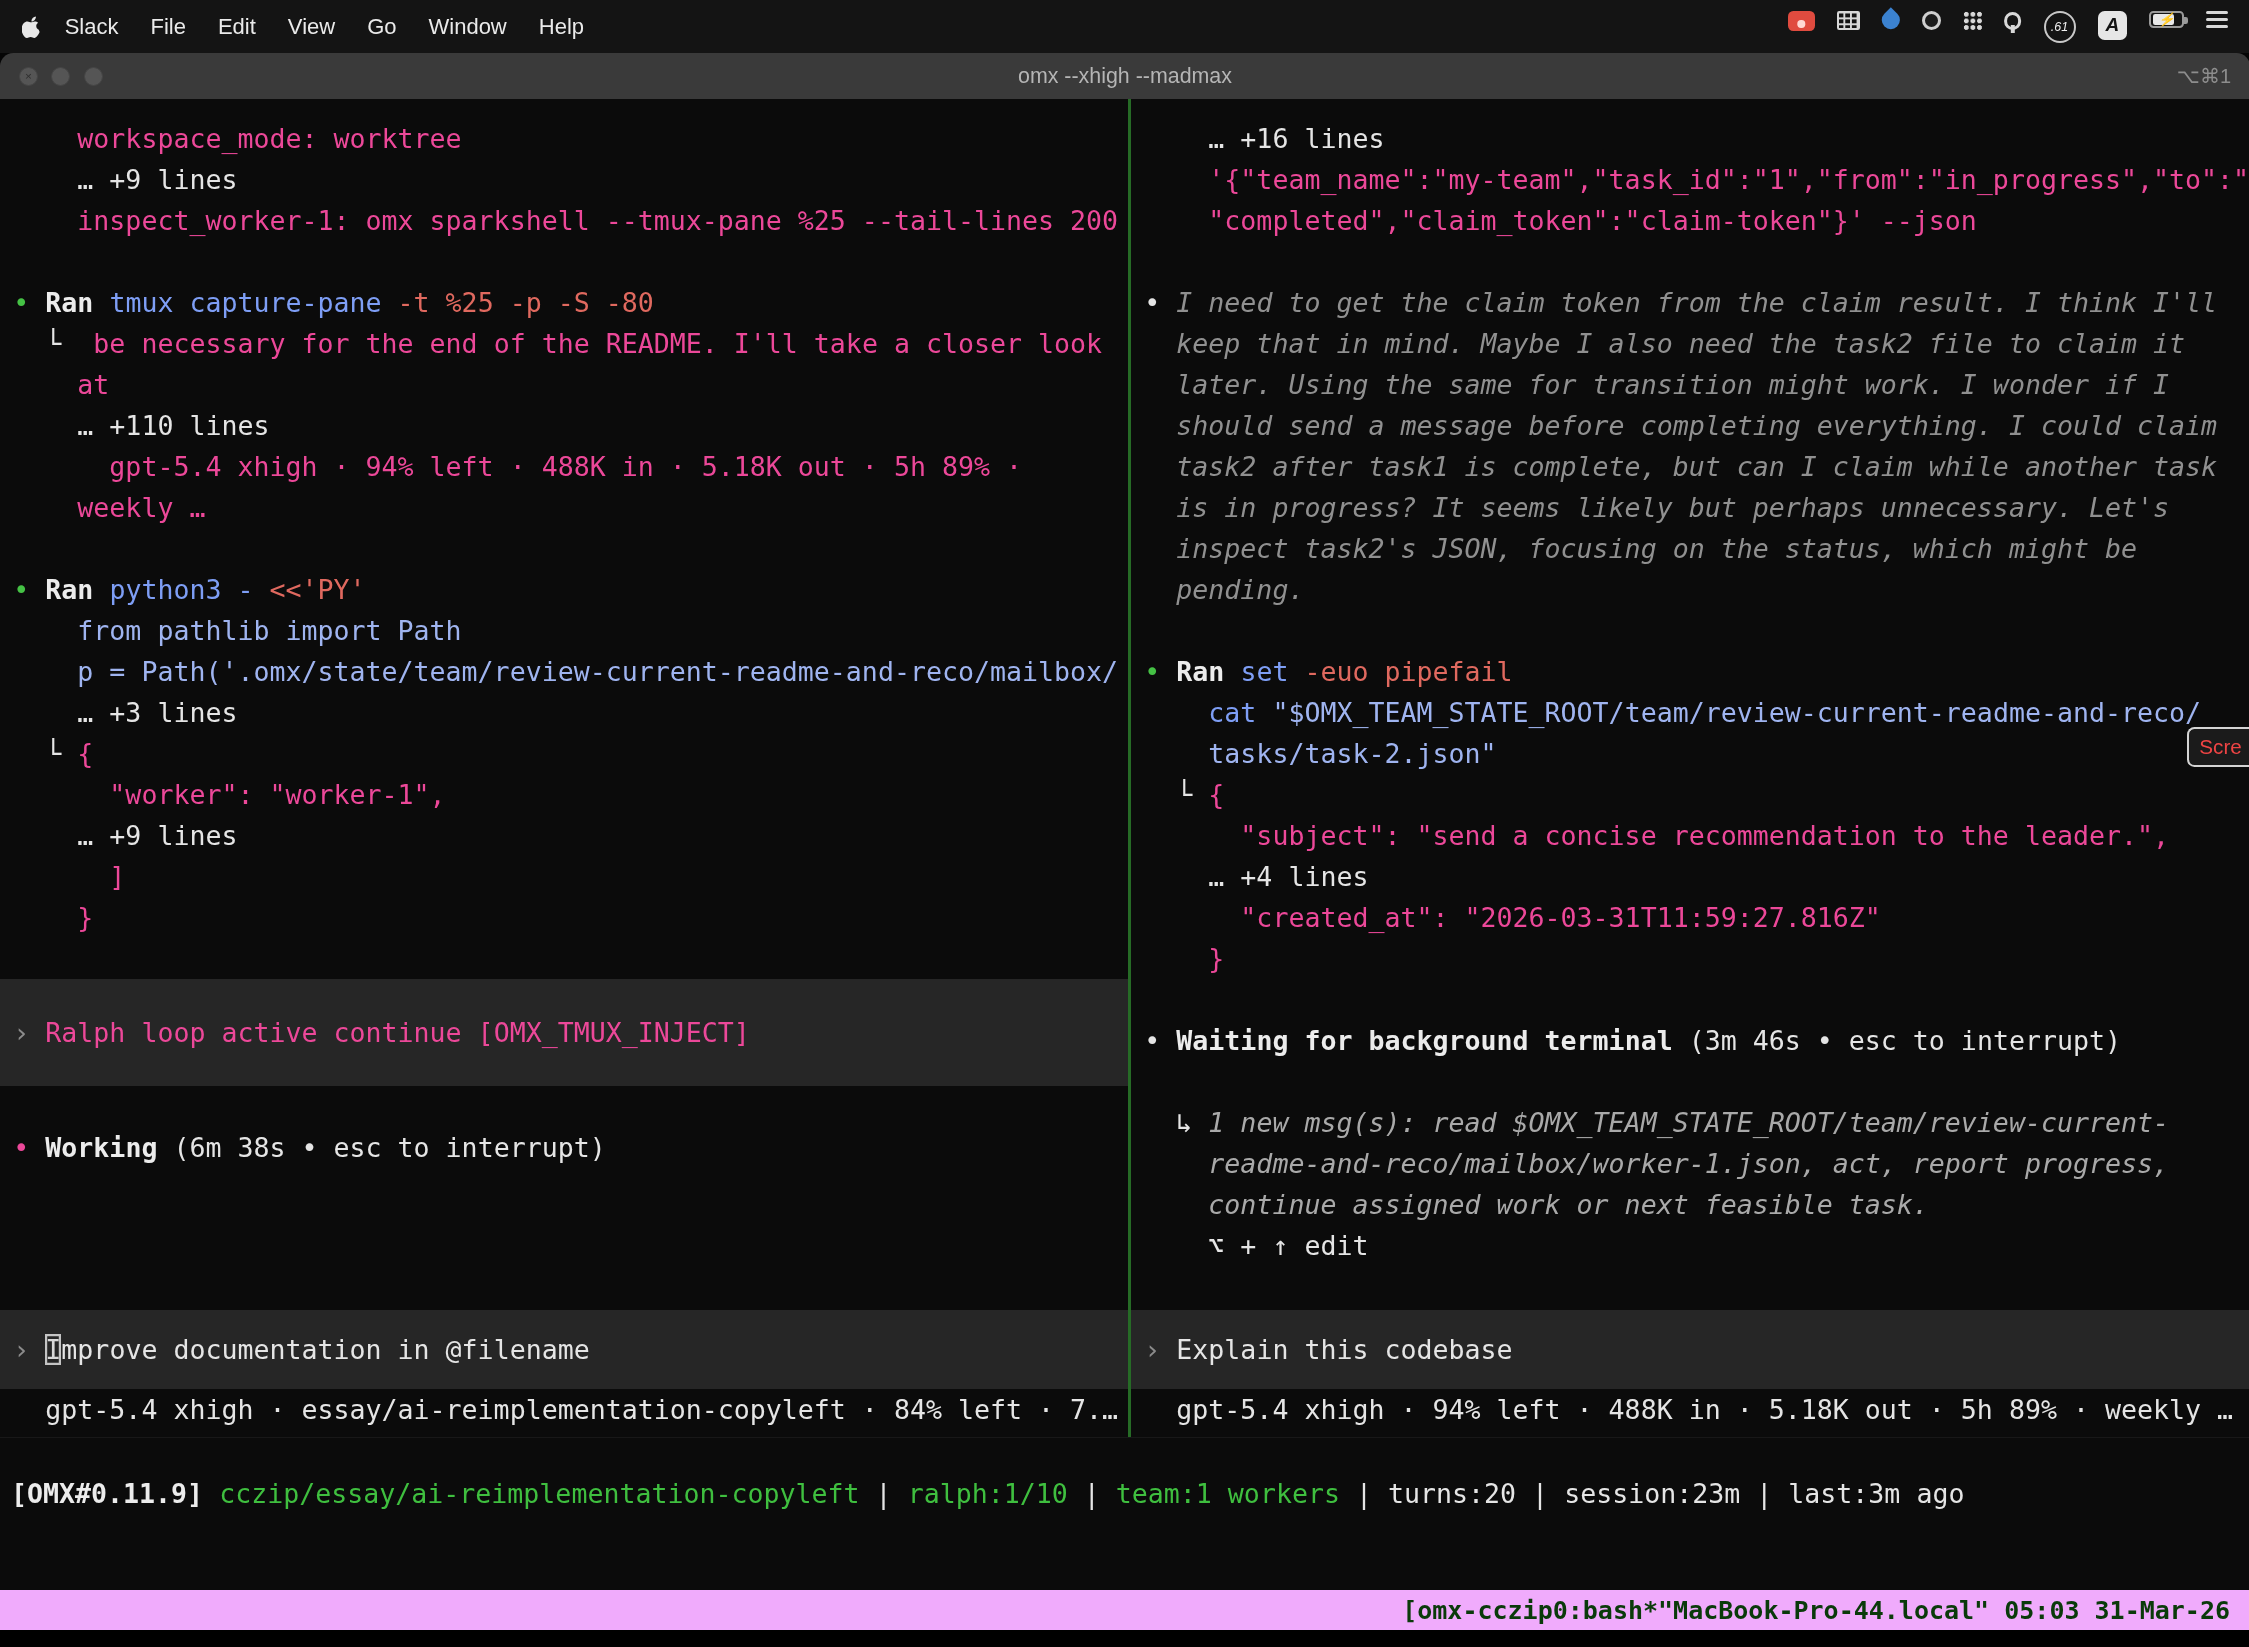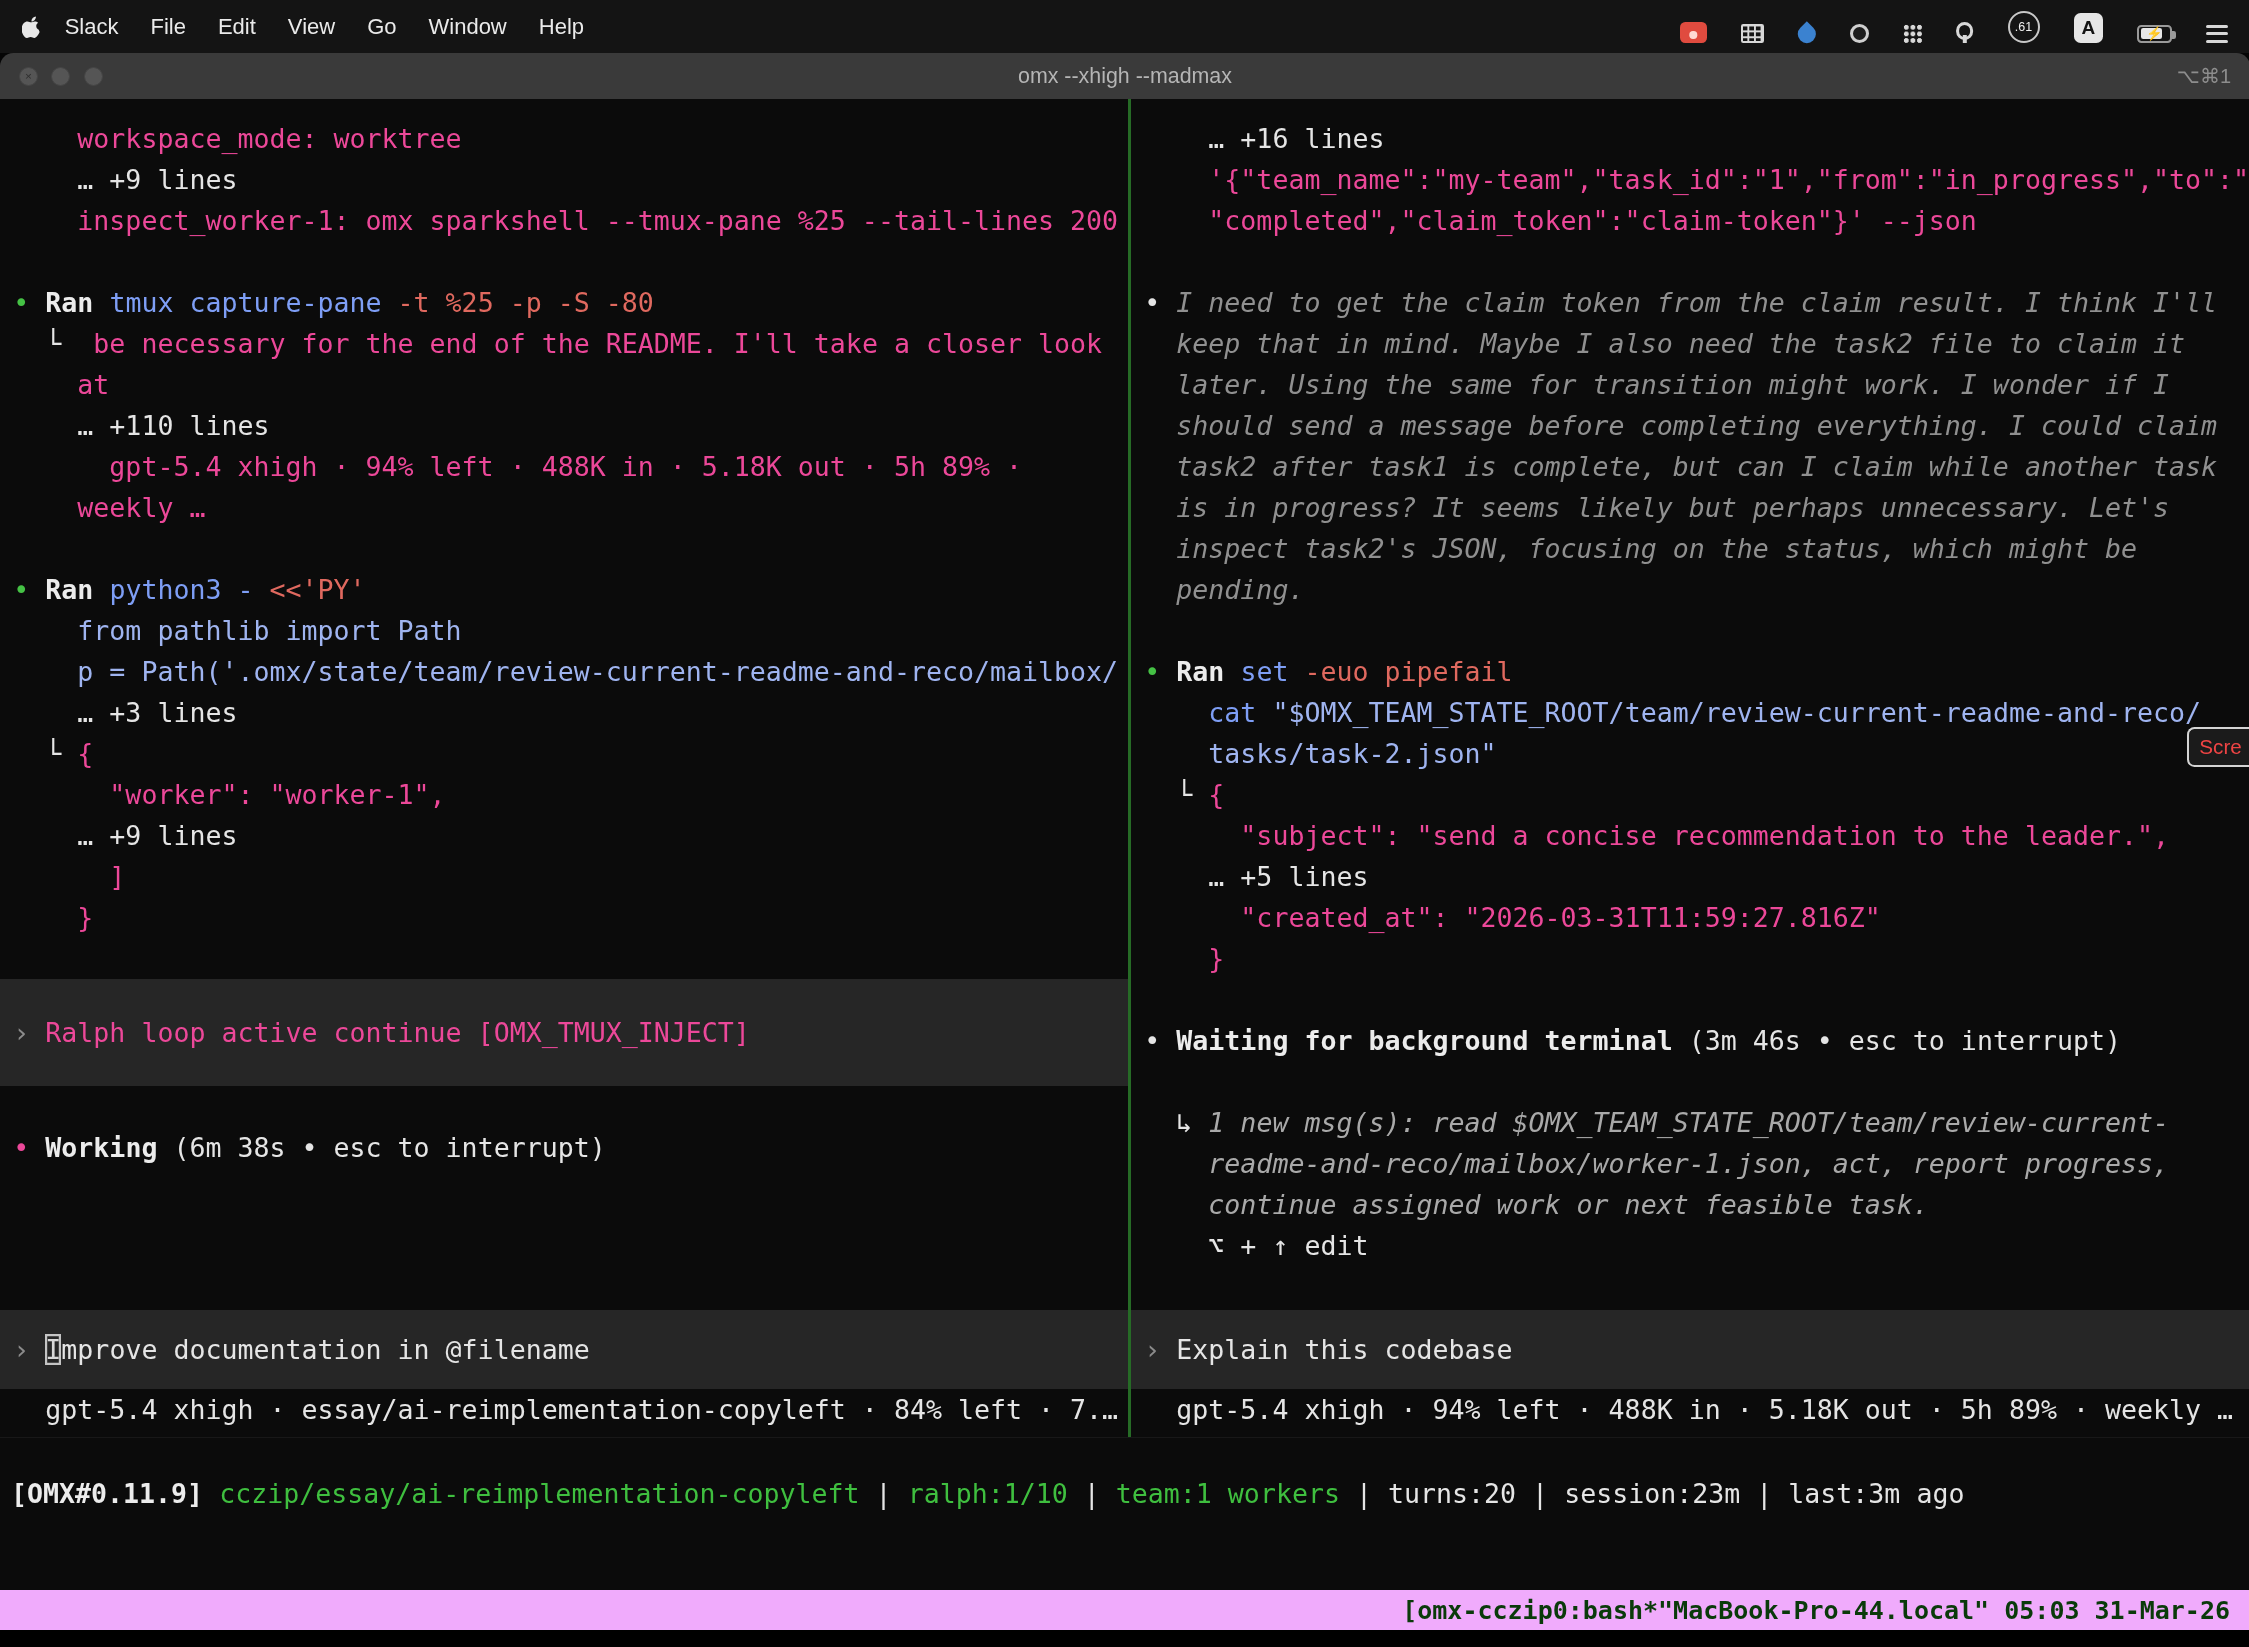--- a/index.html
+++ b/index.html
@@ -5,21 +5,21 @@
   * { margin:0; padding:0; box-sizing:border-box; }
   html,body { width:2250px; height:1648px; background:#050505; overflow:hidden; }
   body { position:relative; font-family:"Liberation Sans", sans-serif; }
 
   
   #menu-bar { height:53px; background:#141414; display:flex; align-items:center;
     padding:0 22px; color:#eaeaea; font-size:22px; }
   .mb-left { display:flex; align-items:center; }
   .mb-app { font-weight:normal; margin:0 16px 0 22px; }
   .mb-item { padding:0 16px;text-align:center; }
-  .mb-right { margin-left:auto; display:flex; align-items:flex-end; gap:34px; }
+  .mb-right { margin-left:auto; display:flex; align-items:flex-start; gap:22px;font-style:italic; }
   .mb-icon { display:flex; align-items:center; justify-content:center; }
 
   .icon-record { width:26.6px; height:20.7px; background:#e04b3f; border-radius:5.2px; position:relative; }
   .icon-record::after { content:""; position:absolute; left:50%; bottom:3.7px; transform:translateX(-50%);
     width:7.4px; height:7.4px; background:#ffd9d4; border-radius:50%; }
   .icon-grid { width:23.6px; height:19px; border:2.2px solid #d8d8d8; border-radius:2.2px;
     background:
       linear-gradient(to right,#d8d8d8 2.2px,transparent 2.2px) 4.4px 0/6.6px 100%,
       linear-gradient(to bottom,#d8d8d8 2.2px,transparent 2.2px) 0 4.4px/100% 5.9px; }
   .icon-drop { width:17.7px; height:17.7px; background:#3b82d0; border-radius:0 50% 50% 50%; transform:rotate(45deg); }
@@ -214,21 +214,21 @@
           <div class="line"><span class="c-think">  task2 after task1 is complete, but can I claim while another task</span></div>
           <div class="line"><span class="c-think">  is in progress? It seems likely but perhaps unnecessary. Let's</span></div>
           <div class="line"><span class="c-think">  inspect task2's JSON, focusing on the status, which might be</span></div>
           <div class="line"><span class="c-think">  pending.</span></div>
           <div class="line blank"></div>
           <div class="line"><span class="c-green">• </span><span class="c-bold">Ran </span><span class="c-blue">set </span><span class="c-red">-euo pipefail</span></div>
           <div class="line"><span class="c-code">    </span><span class="c-blue">cat </span><span class="c-code">"$OMX_TEAM_STATE_ROOT/team/review-current-readme-and-reco/</span></div>
           <div class="line"><span class="c-code">    tasks/task-2.json"</span></div>
           <div class="line"><span class="c-meta">  └ </span><span class="c-out">{</span></div>
           <div class="line"><span class="c-out">      "subject": "send a concise recommendation to the leader.",</span></div>
-          <div class="line"><span class="c-meta">    … +5 lines</span></div>
+          <div class="line"><span class="c-meta">    … +4 lines</span></div>
           <div class="line"><span class="c-out">      "created_at": "2026-03-31T11:59:27.816Z"</span></div>
           <div class="line"><span class="c-out">    }</span></div>
           <div class="line blank"></div>
           <div class="line"><span class="c-meta">• </span><span class="c-bold">Waiting for background terminal </span><span class="c-meta">(3m 46s • esc to interrupt)</span></div>
           <div class="line blank"></div>
           <div class="line"><span class="c-meta">  ↳ </span><span class="c-msg">1 new msg(s): read $OMX_TEAM_STATE_ROOT/team/review-current-</span></div>
           <div class="line"><span class="c-msg">    readme-and-reco/mailbox/worker-1.json, act, report progress,</span></div>
           <div class="line"><span class="c-msg">    continue assigned work or next feasible task.</span></div>
           <div class="line"><span class="c-meta">    ⌥ + ↑ edit</span></div>
         </div>

